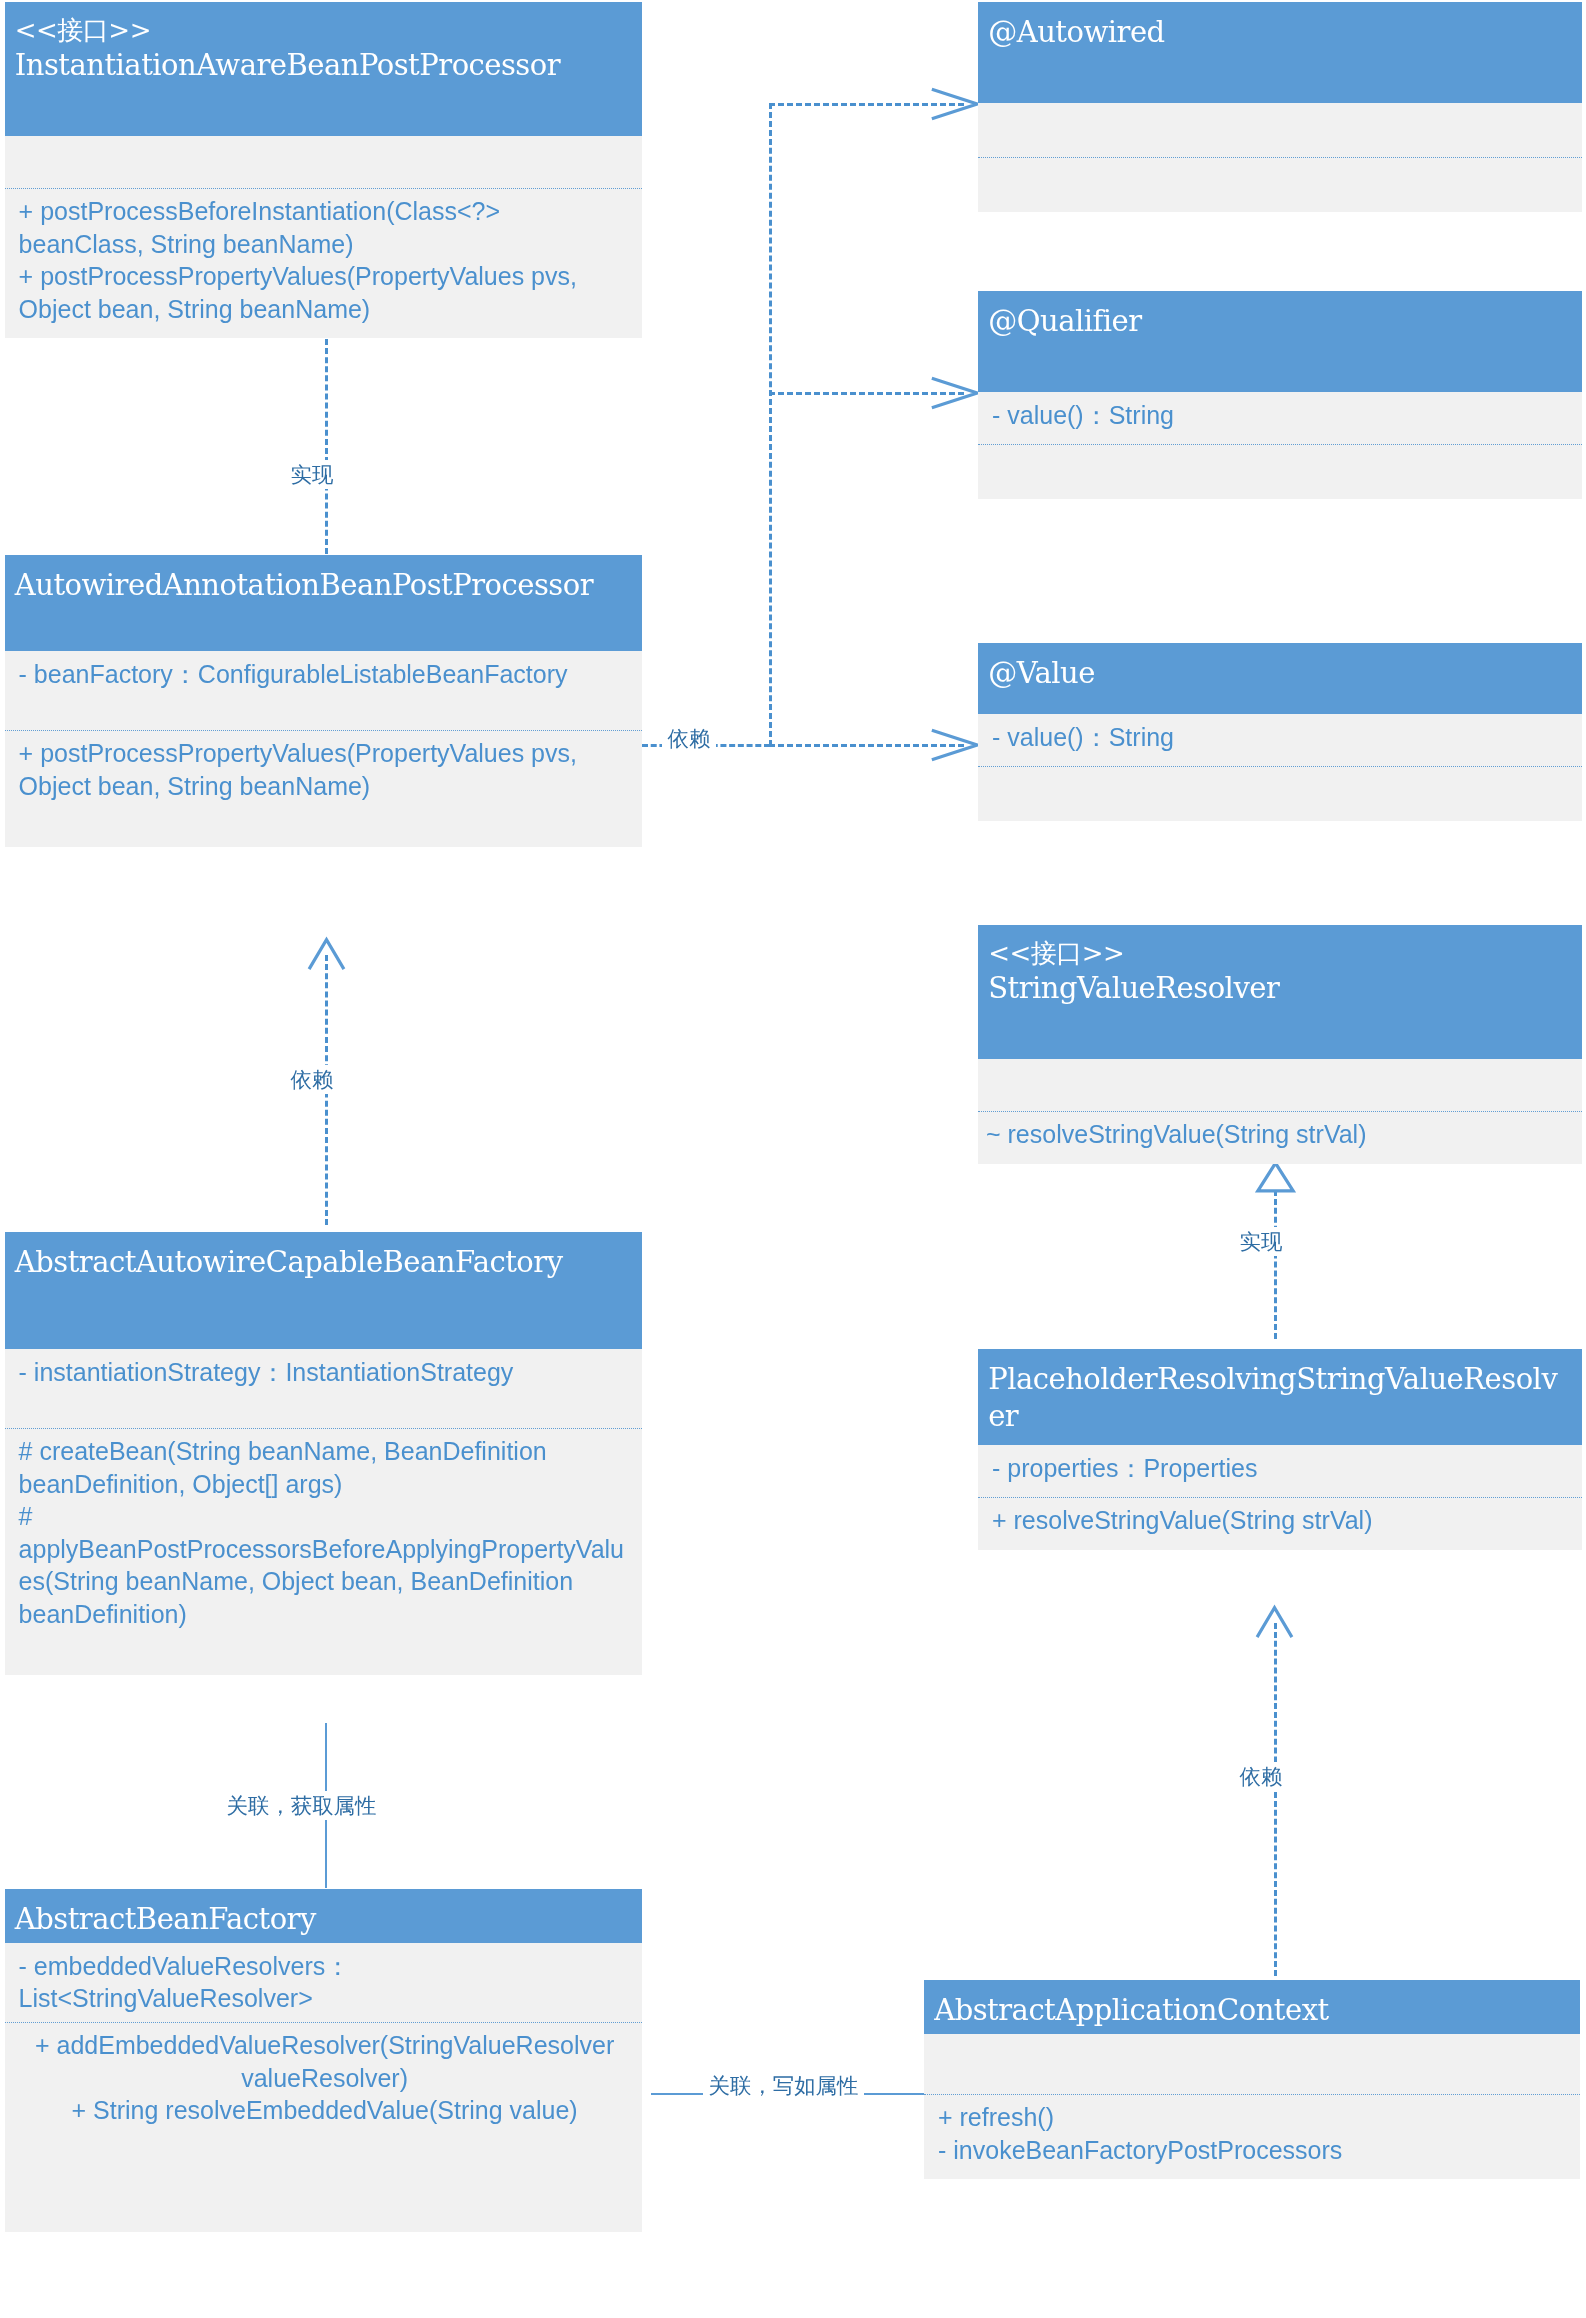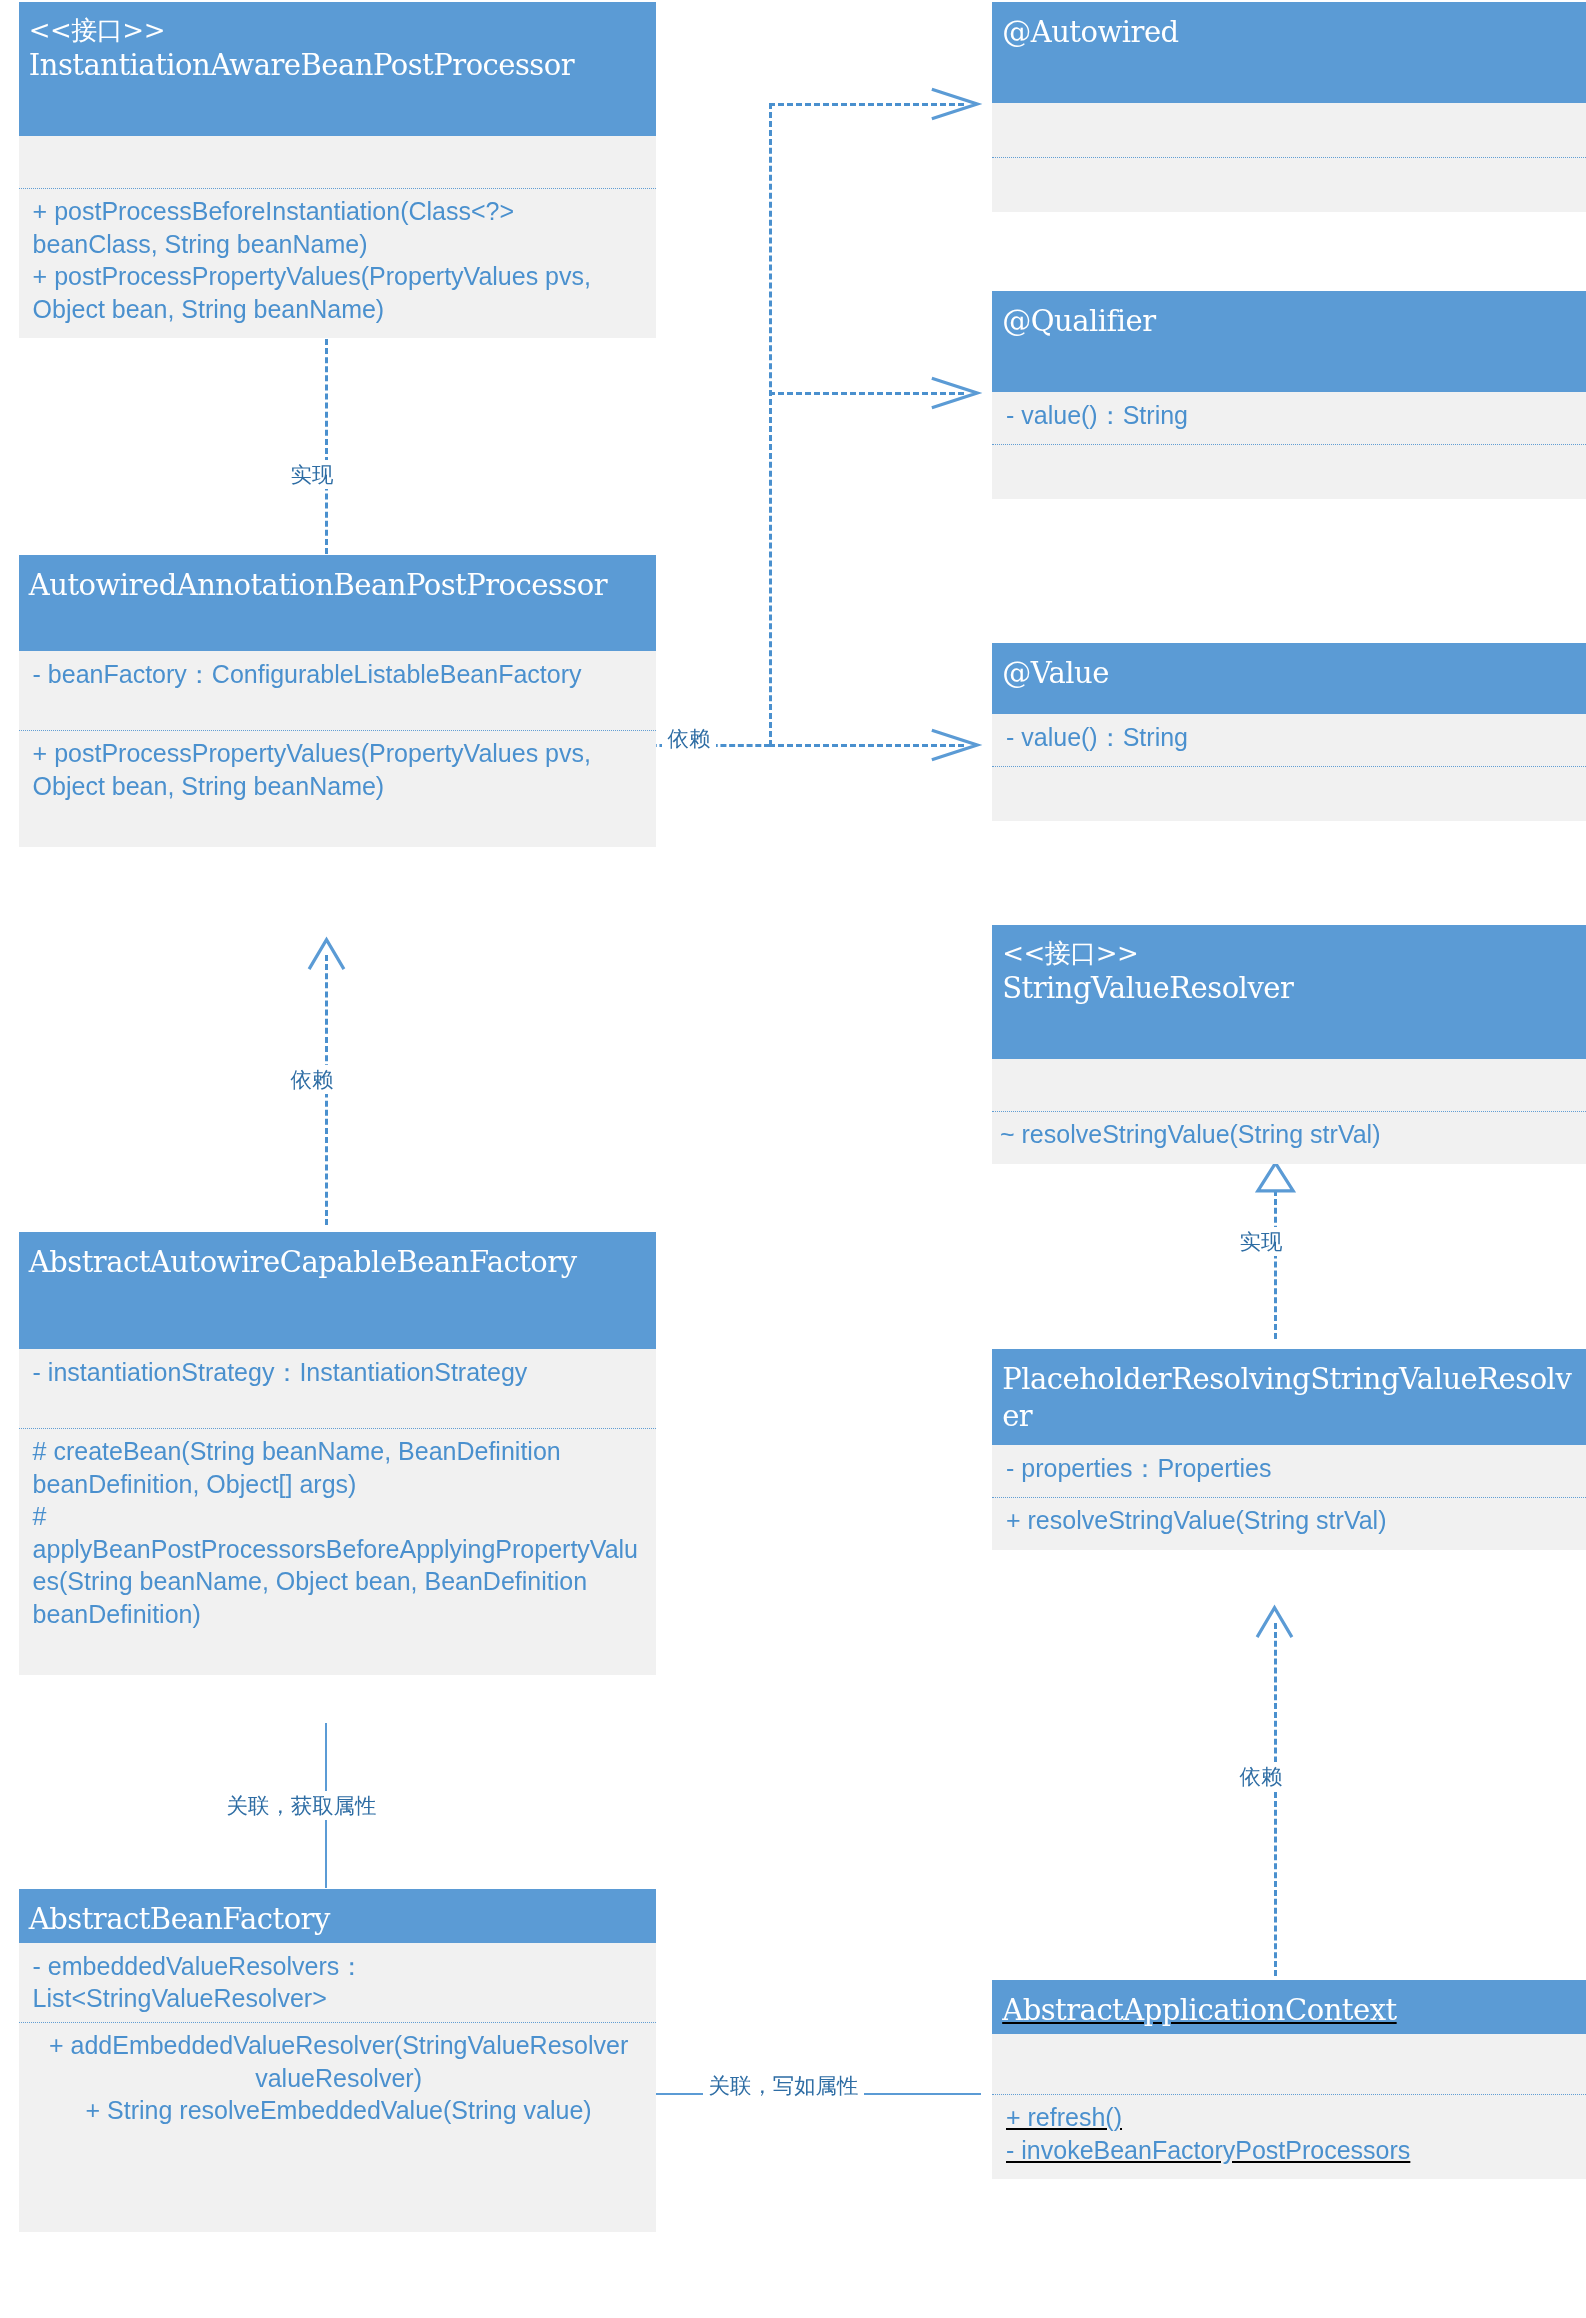--- a/index.html
+++ b/index.html
@@ -1,19 +1,19 @@
 <!DOCTYPE html>
 <html style="font-size:7.4px"><head>
 <meta charset="utf-8">
 <style>
   html,body{margin:0;padding:0;background:#ffffff;}
   body{font-family:"Liberation Sans", sans-serif;}
   #stage{position:relative;width:1587px;height:2319px;background:#fff;overflow:hidden;}
 
-  .uml-class{position:absolute;box-sizing:border-box;margin-left:14px;}
+  .uml-class{position:absolute;box-sizing:border-box;}
   .uml-header{
     background:#5B9BD5;color:#ffffff;box-sizing:border-box;
     font-family:"DejaVu Serif", serif;
     font-size:29px;line-height:1.28;
     padding:12px 10.2px 4.6px 10.2px;
     word-break:break-all;
     letter-spacing:-0.5px;
   }
   .uml-header .stereo{display:block;font-size:26px;}
   .uml-header .cname{display:block;}
@@ -209,21 +209,21 @@
       <div class="compartment" style="min-height:38px;">
         <span class="mline">- properties：Properties</span>
       </div>
       <div class="sep"></div>
       <div class="compartment" style="min-height:38px;">
         <span class="mline">+ resolveStringValue(String strVal)</span>
       </div>
     </div>
   </div>
 
-  <div class="uml-class" style="left:978px; top:1980px; width:604px;text-decoration:underline;">
+  <div class="uml-class" style="left:924px; top:1980px; width:656px;">
     <div class="uml-header" style="height:54px;">
       <span class="cname">AbstractApplicationContext</span>
     </div>
     <div class="uml-body">
       <div class="compartment empty" style="height:46px;"></div>
       <div class="sep"></div>
       <div class="compartment" style="min-height:70px;">
         <span class="mline">+ refresh()</span>
         <span class="mline">- invokeBeanFactoryPostProcessors</span>
       </div>

